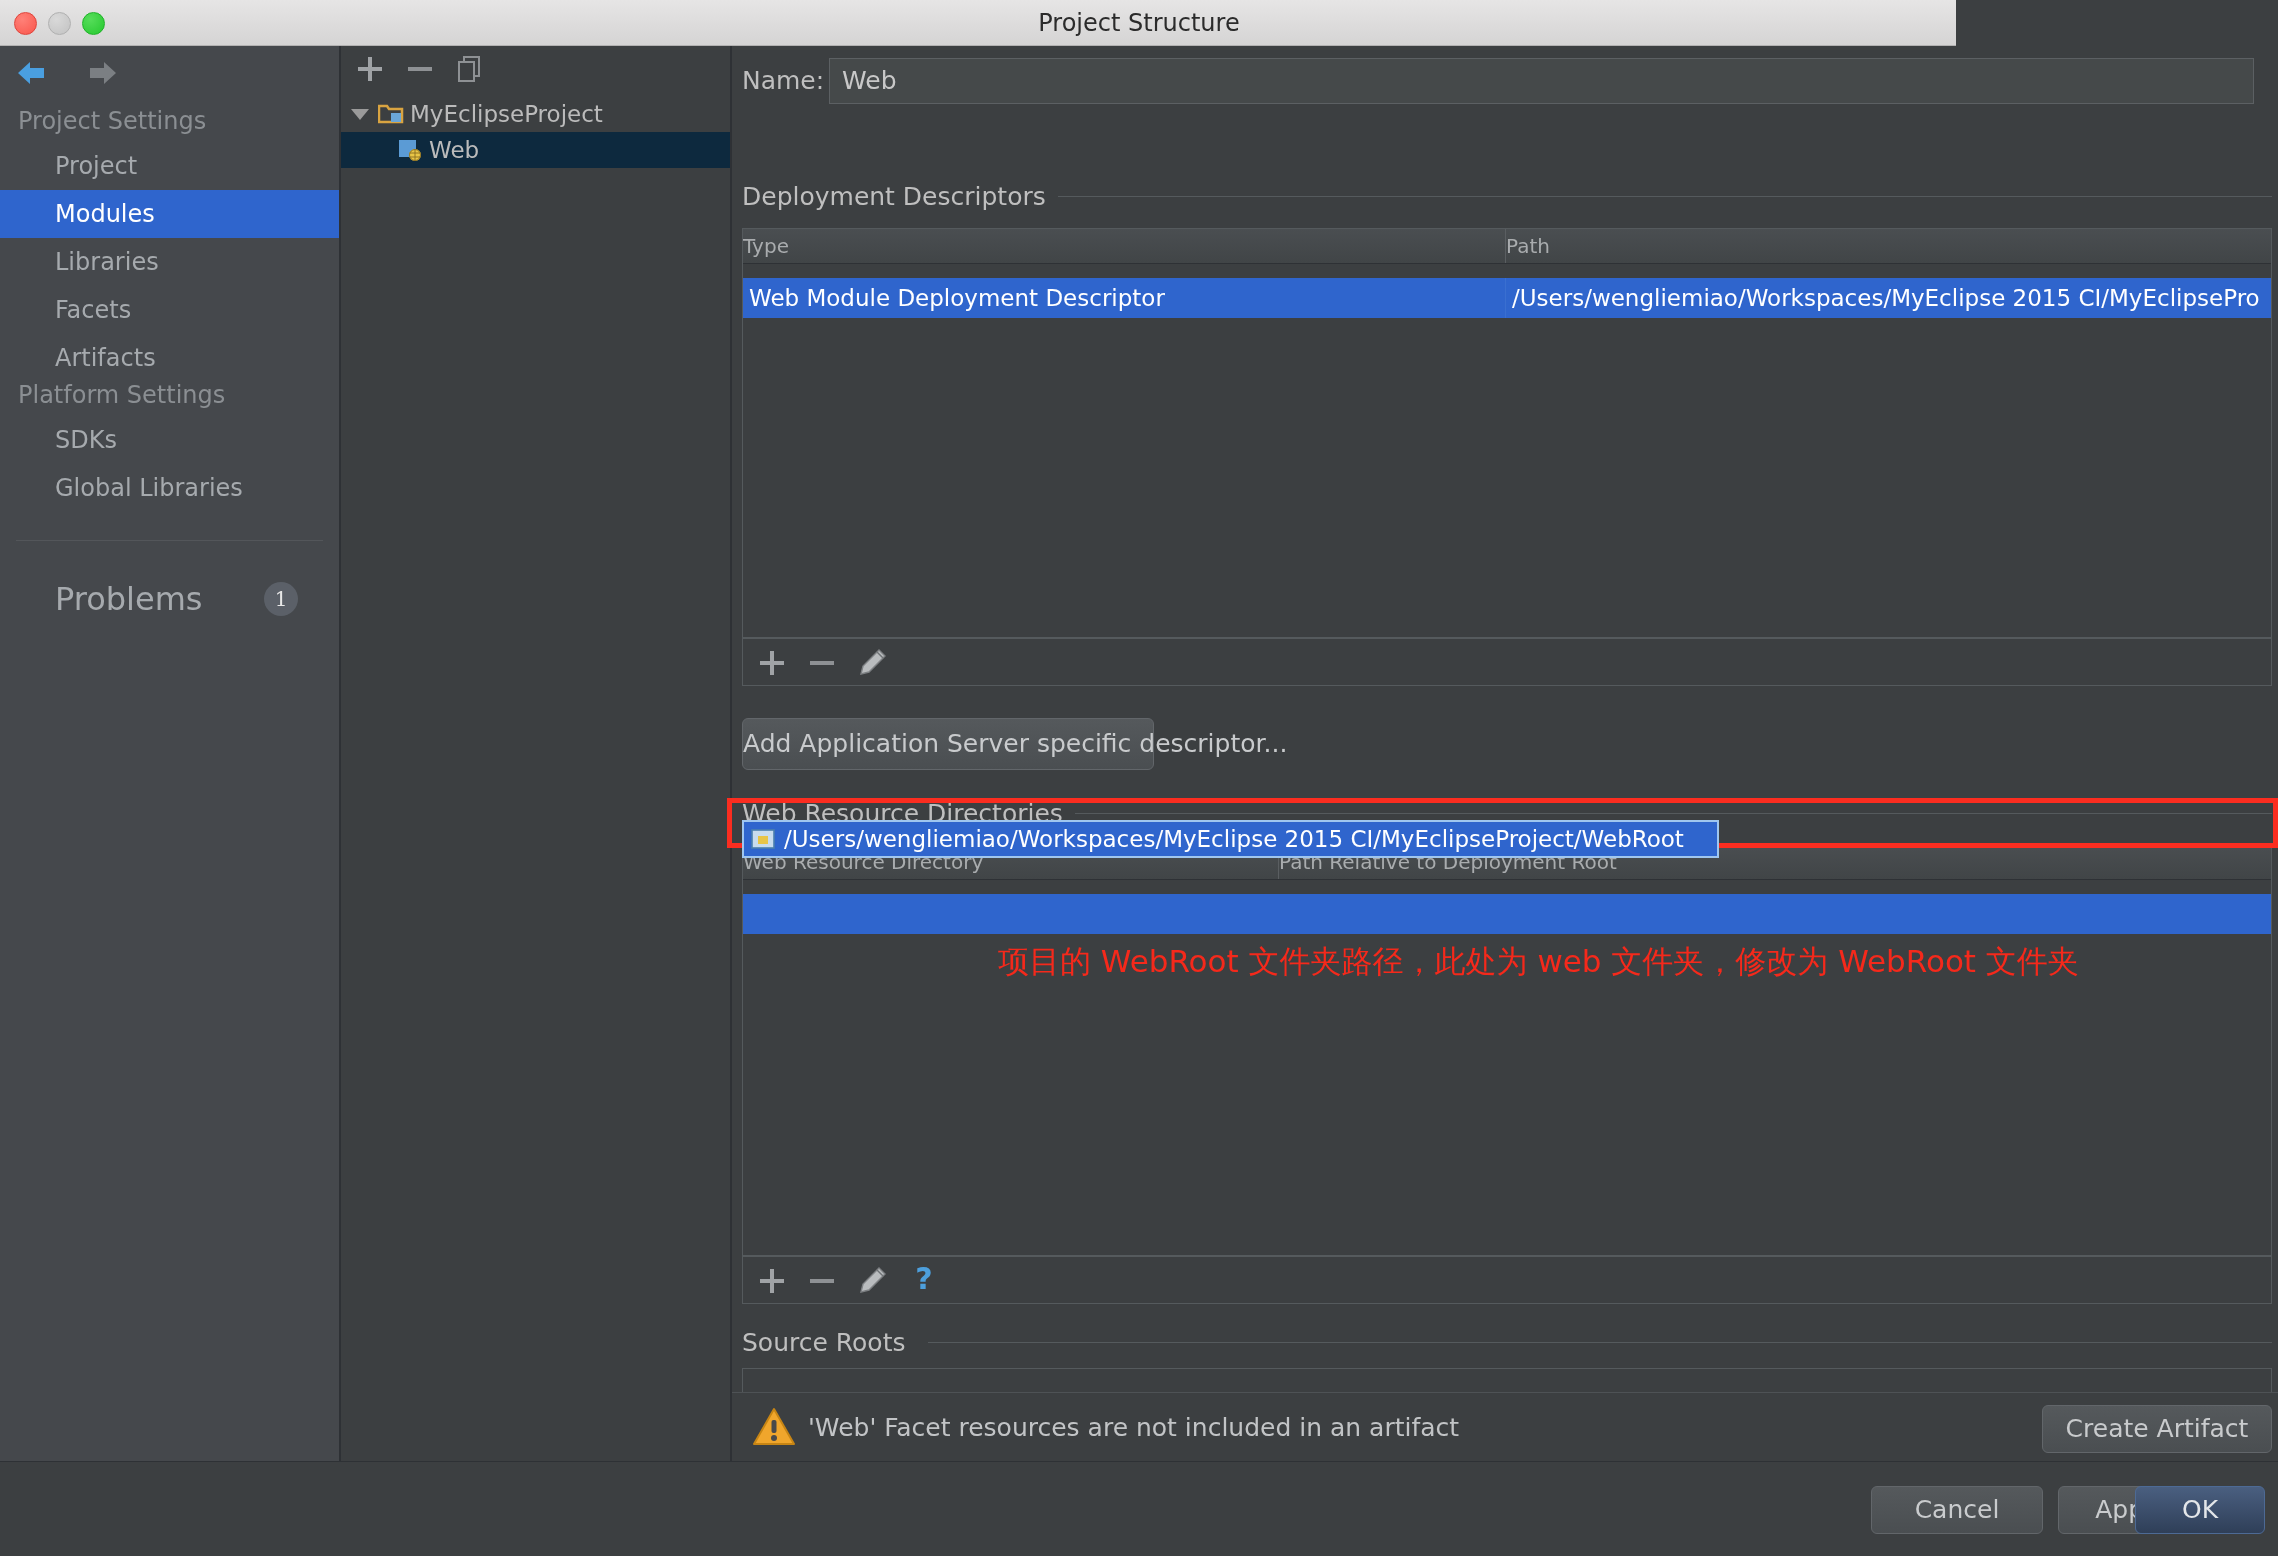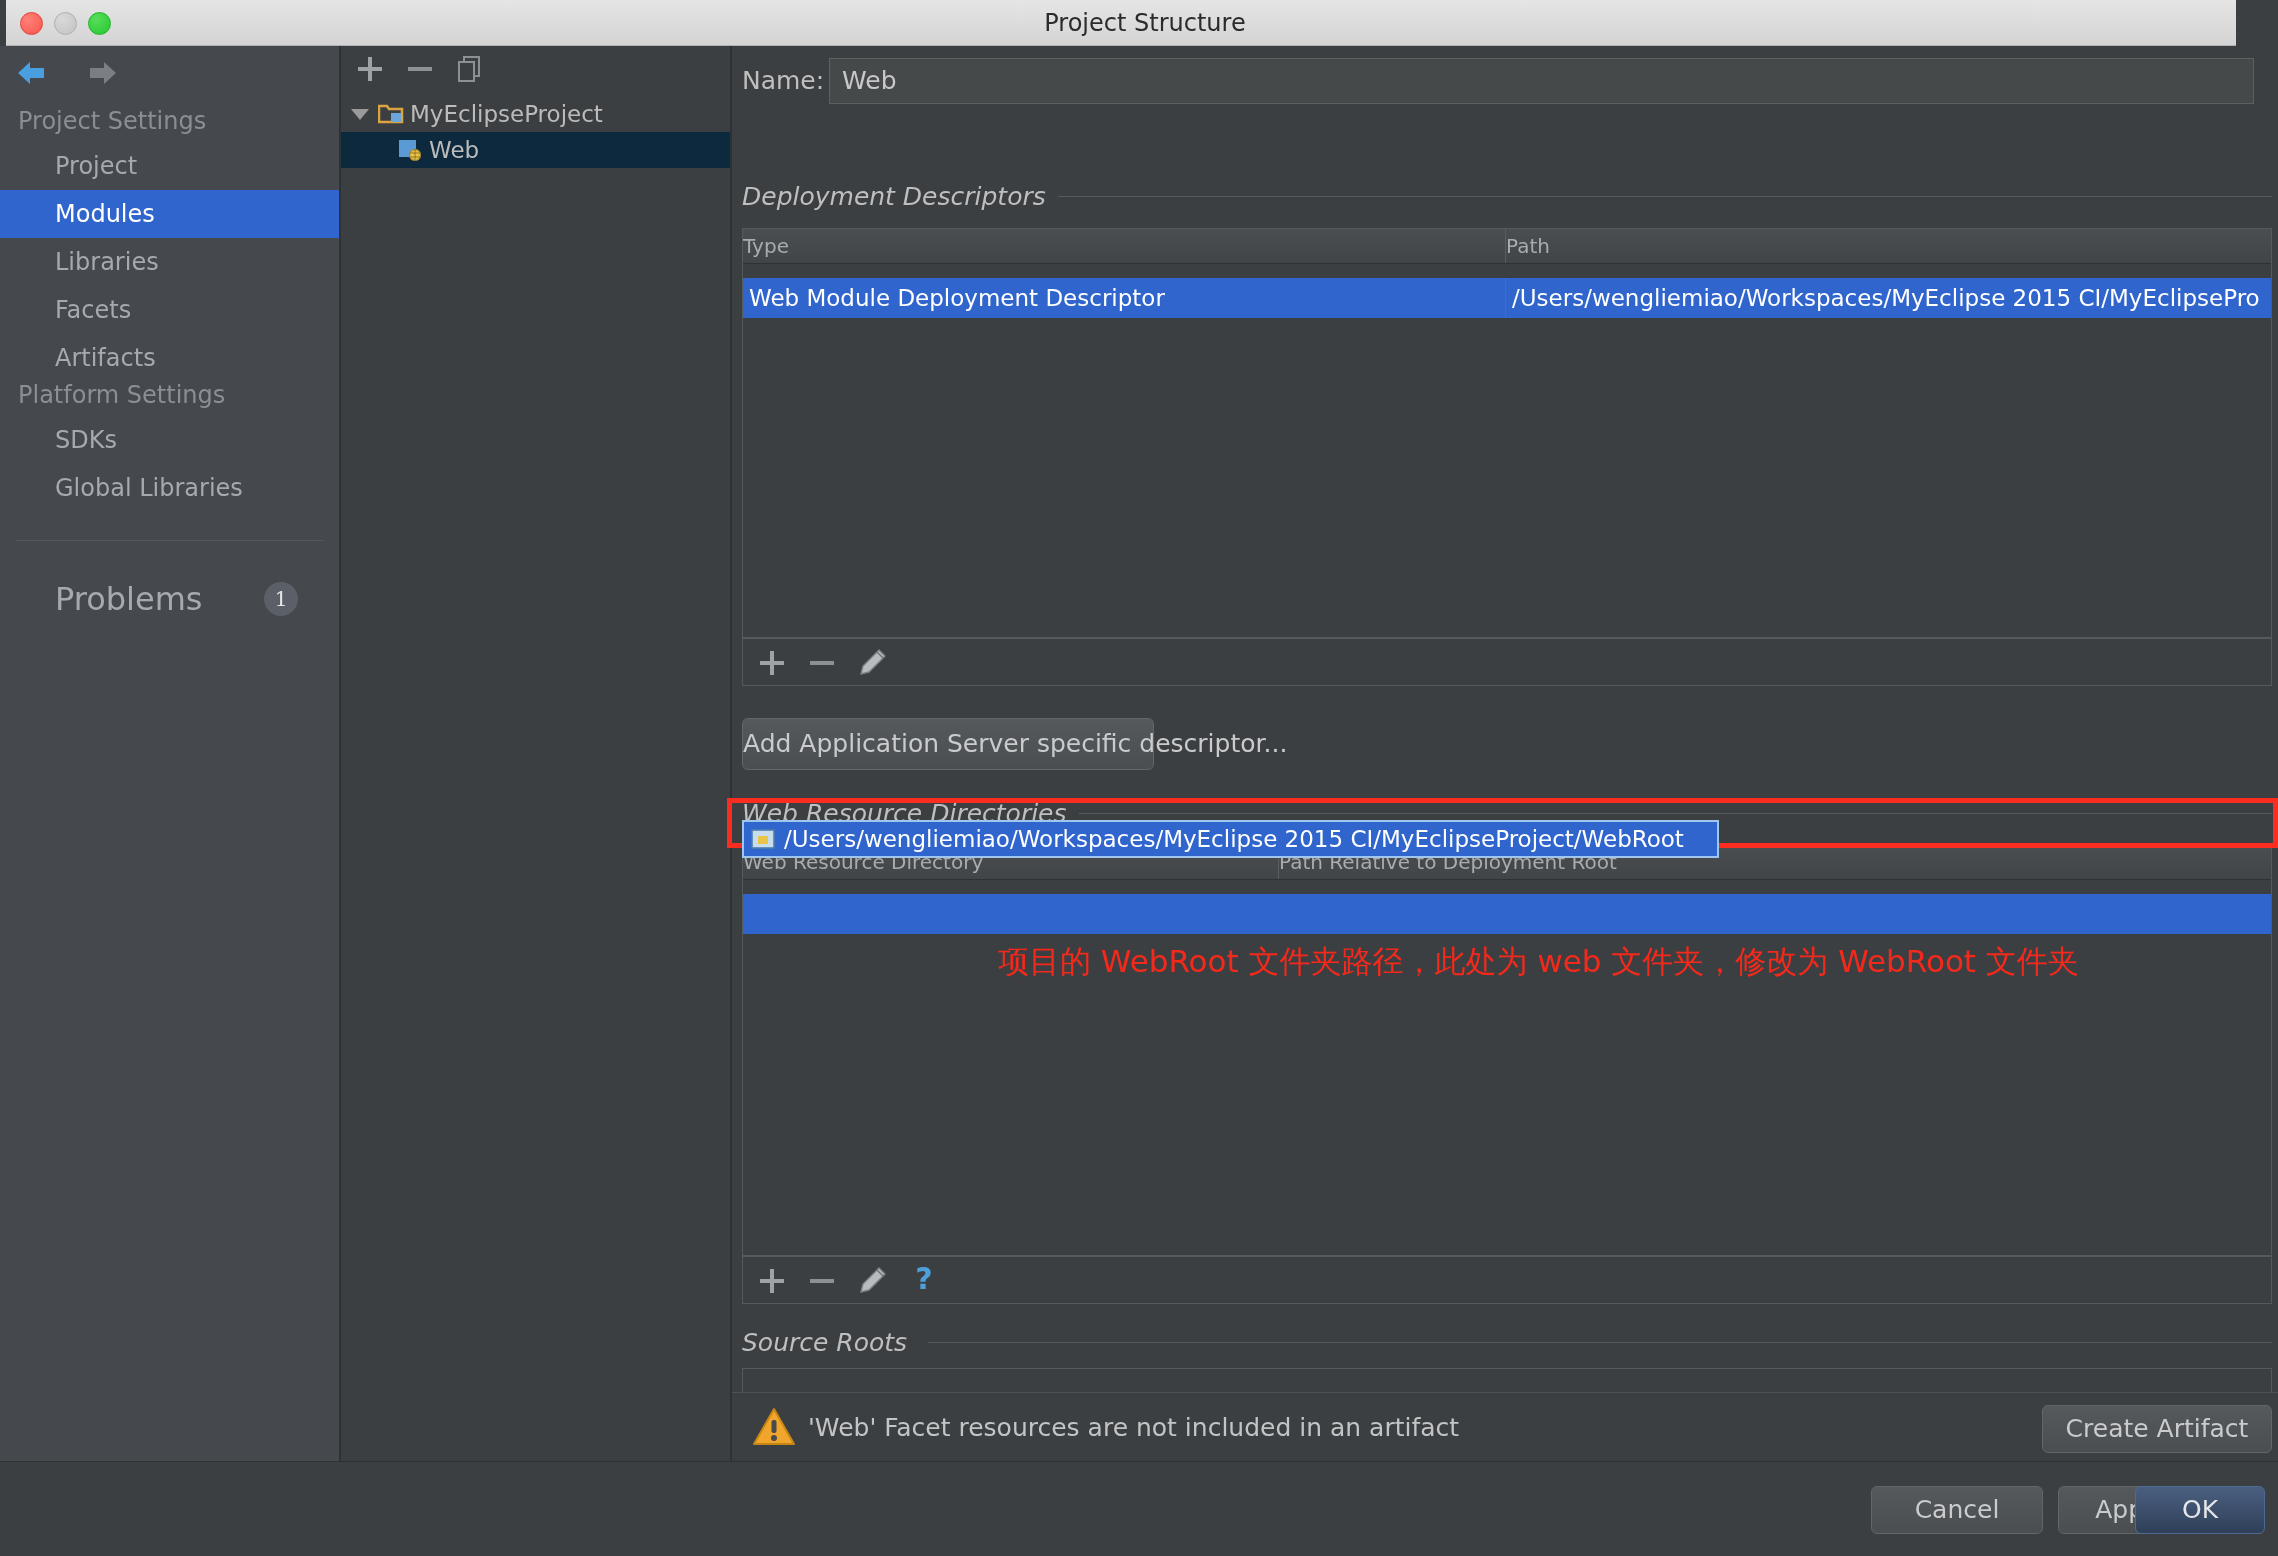--- a/index.html
+++ b/index.html
@@ -12,22 +12,22 @@
     height: 1556px;
     font-family: "DejaVu Sans", "Liberation Sans", sans-serif;
     overflow: hidden;
     position: relative;
     -webkit-font-smoothing: antialiased;
   }
 
   
   .titlebar {
     position: absolute;
-    left: 6px; top: 0;
-    width: 2230px;
+    left: 0; top: 0;
+    width: 1956px;
     height: 46px;
     background: linear-gradient(180deg, #e6e5e5 0%, #d5d4d4 100%);
     border-bottom: 1px solid #b3b2b2;
     box-sizing: border-box;
   }
   .traffic {
     position: absolute;
     left: 14px; top: 12px;
     display: flex;
     gap: 11px;
@@ -224,21 +224,20 @@
   }
 
   .section-label {
     position: absolute;
     font-size: 25px;
     color: #bfbfbf;
     white-space: nowrap;
     background: #3c3f41;
     padding-right: 12px;
     z-index: 2;
-    font-style: italic;
   }
   .section-rule {
     position: absolute;
     height: 1px;
     background: #555a5d;
   }
 
   .table-box {
     position: absolute;
     background: #3c3f41;

